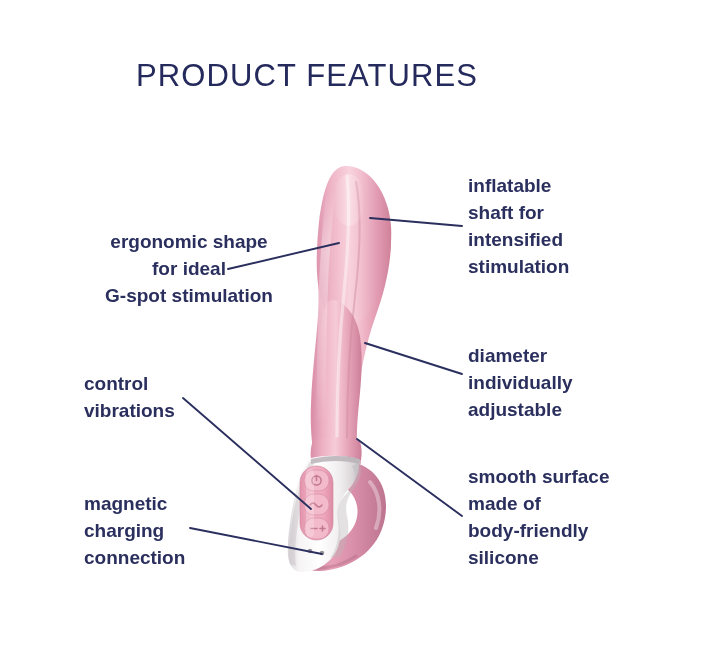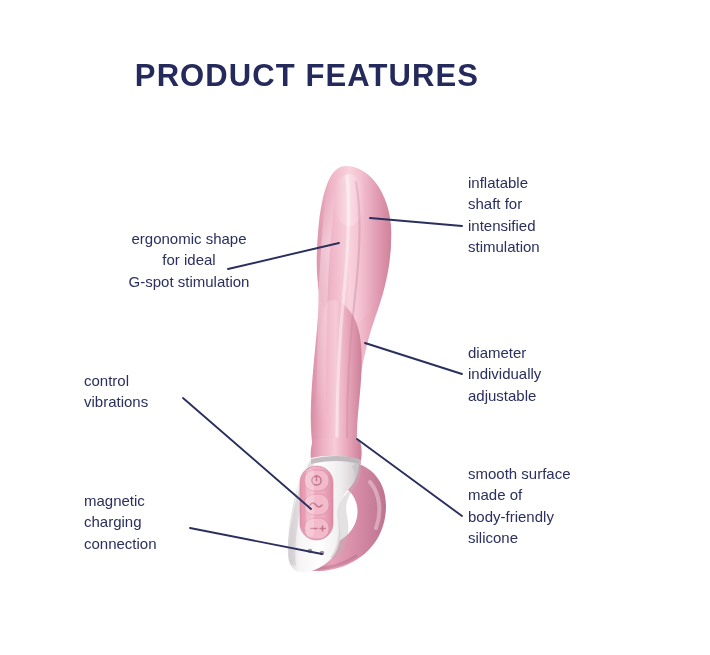--- a/index.html
+++ b/index.html
@@ -20,35 +20,35 @@
   }
 
   
   #page-title {
     position: absolute;
     left: 0;
     top: 58px;
     width: 614px;
     text-align: center;
     font-size: 31px;
-    font-weight: bold;
+    font-weight: normal;
     letter-spacing: 1.1px;
     color: #252a5c;
     font-family: "Liberation Sans", sans-serif;
   }
 
   
   .callout {
     position: absolute;
     color: #2a2f5e;
-    font-size: 15px;
+    font-size: 19px;
     line-height: 1.43;
     font-family: "Liberation Sans", sans-serif;
     white-space: pre-line;
-    font-weight: 400;
+    font-weight: 700;
   }
   .callout.right { text-align: left; }
   .callout.left  { text-align: left; }
 
   #callout-inflatable       { left: 468px; top: 172px; width: 180px; }
   #callout-diameter         { left: 468px; top: 342px; width: 180px; }
   #callout-smooth           { left: 468px; top: 463px; width: 195px; }
   #callout-ergonomic        { left: 84px;  top: 228px; width: 210px; text-align: center; }
   #callout-control          { left: 84px;  top: 370px; width: 180px; }
   #callout-magnetic         { left: 84px;  top: 490px; width: 180px; }

